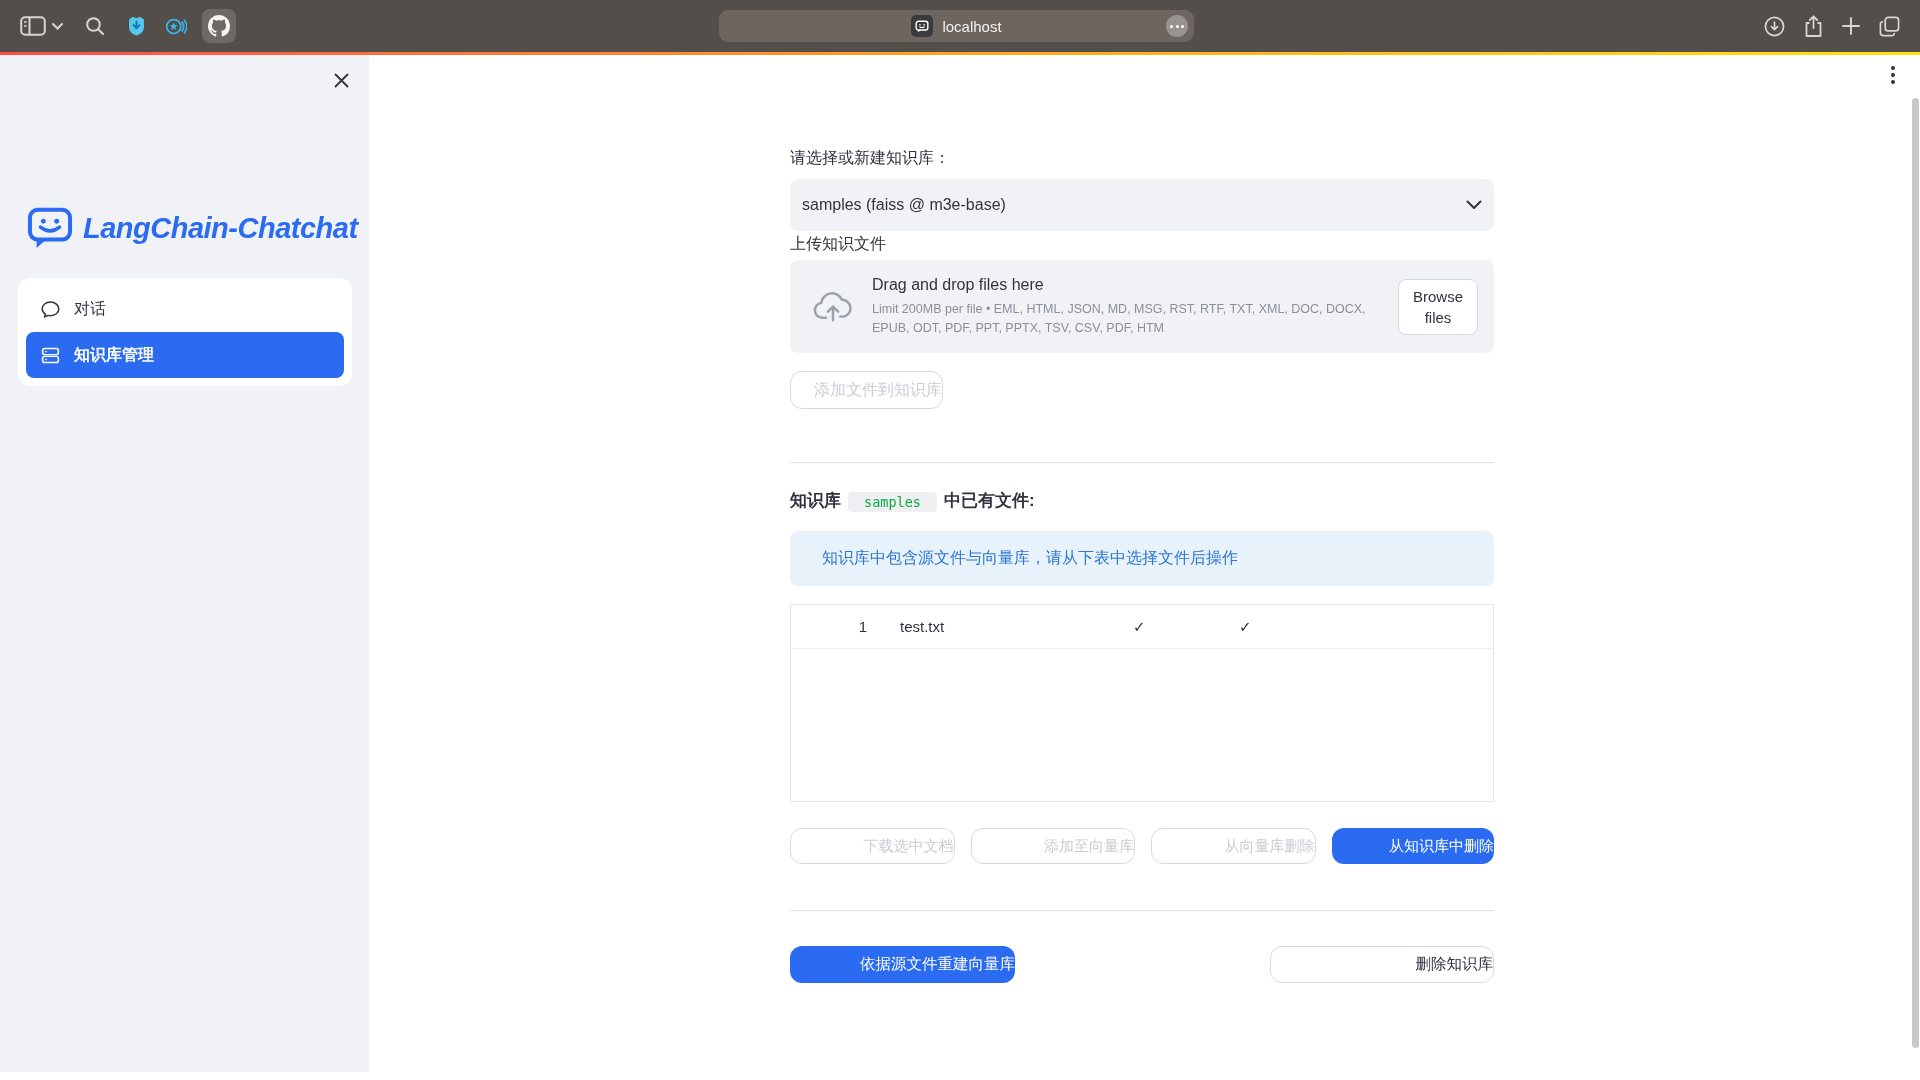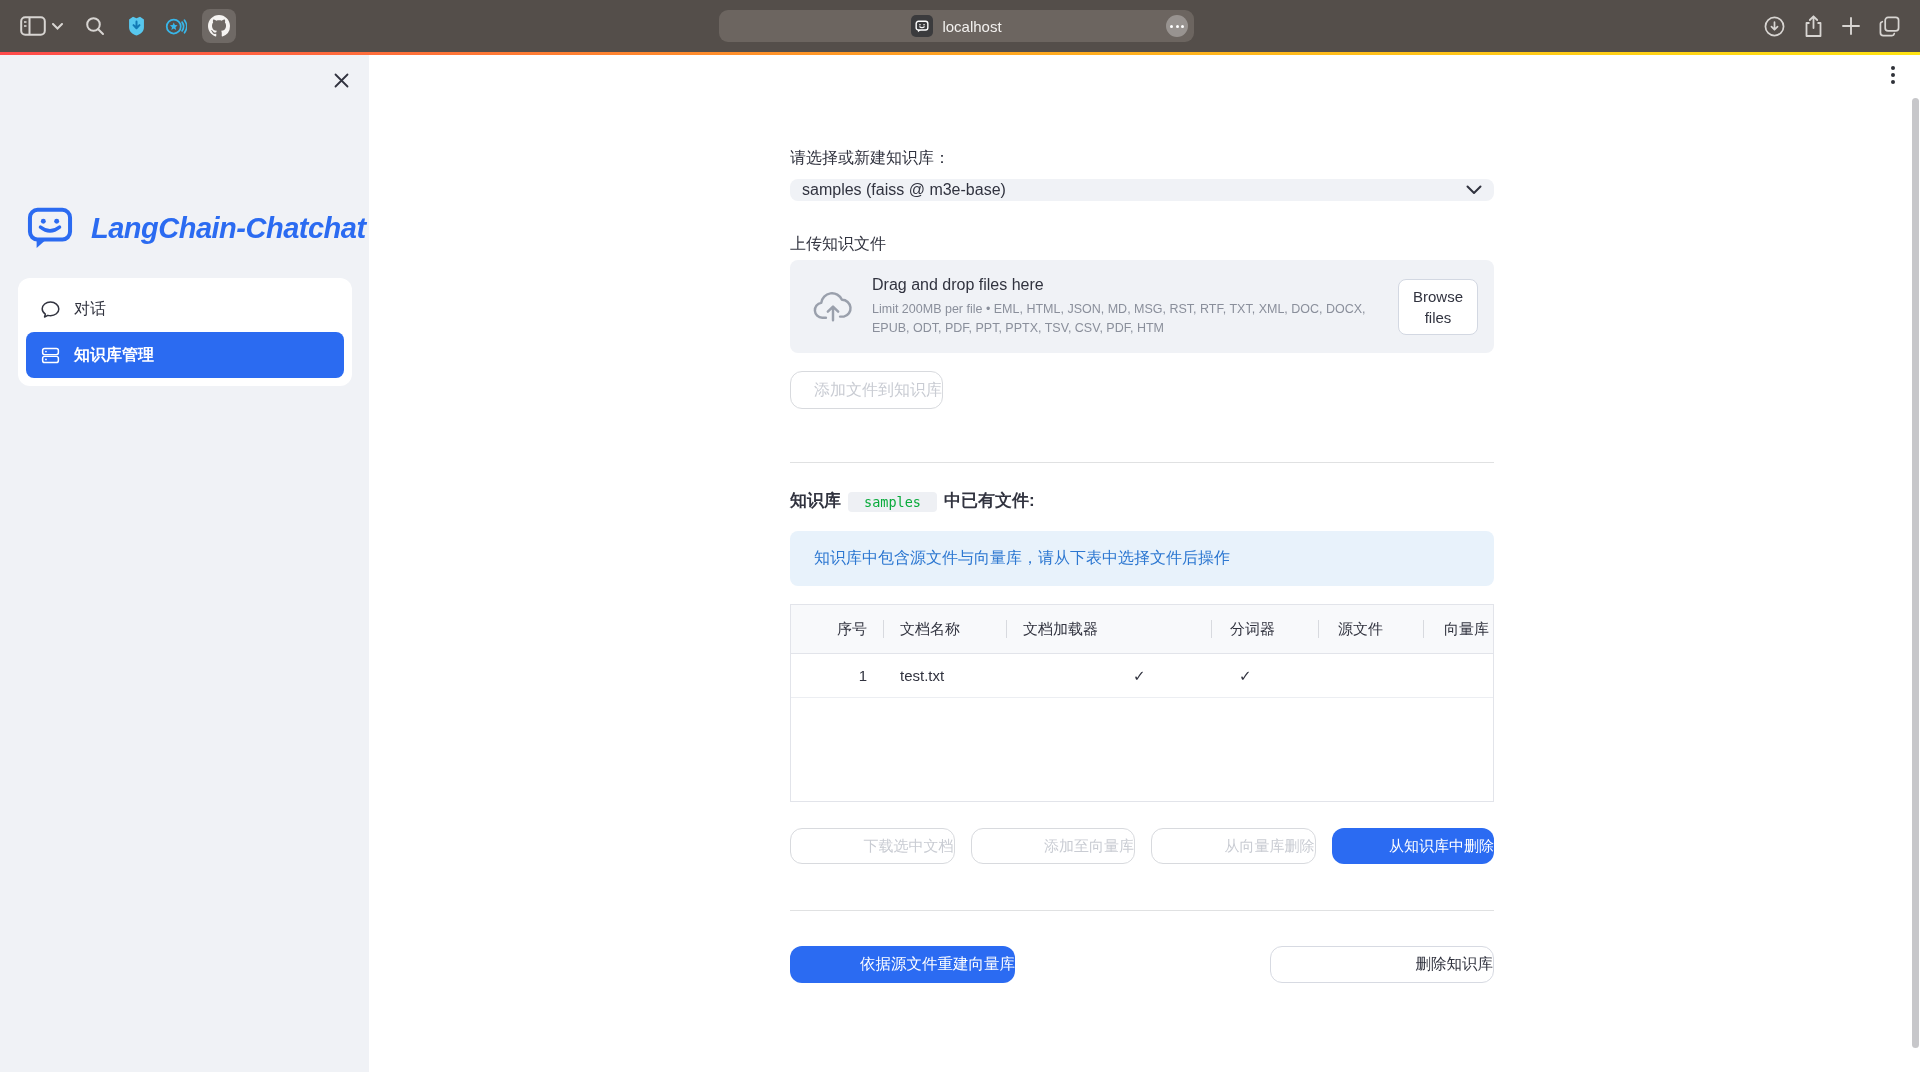--- a/index.html
+++ b/index.html
@@ -22,36 +22,36 @@
   .url-more i { width:3px; height:3px; border-radius:50%; background:#fff; }
   .tb-right { position:absolute; right:20px; top:0; height:52px; display:flex; align-items:center; gap:19px; }
 
   
   .decoration { position:absolute; left:0; top:52px; width:1920px; height:3px;
     background:linear-gradient(90deg,#ff4b4b 0%,#ffa421 50%,#ffe312 100%); }
 
   
   .sidebar { position:absolute; left:0; top:55px; width:369px; height:1017px; background:#f0f2f6; }
   .sb-close { position:absolute; right:16px; top:14px; background:none; border:none; cursor:pointer; padding:4px; }
-  .logo { position:absolute; left:27px; top:152px; display:flex; align-items:center; gap:18px; }
+  .logo { position:absolute; left:27px; top:152px; display:flex; align-items:center; gap:10px; }
   .logo-text { font-size:29px; font-weight:bold; font-style:italic; color:#2b6bf1; letter-spacing:-0.5px; }
   .menu-card { position:absolute; left:18px; top:223px; width:334px; height:108px; background:#fff;
     border-radius:12px; padding:8px; display:flex; flex-direction:column; }
   .menu-item { height:46px; border-radius:8px; display:flex; align-items:center; gap:13px;
     padding-left:14px; font-size:16px; color:#31333f; cursor:pointer; }
   .menu-item.active { background:#2b6bf1; color:#fff; font-weight:bold; }
 
   
   .page-menu { position:absolute; left:1888px; top:63px; background:none; border:none; cursor:pointer;
     display:flex; flex-direction:column; gap:3px; padding:3px; }
   .page-menu i { width:4px; height:4px; border-radius:50%; background:#2f3138; }
   .field-label { position:absolute; left:790px; font-size:16px; color:#31333f; }
   .lbl-select { top:148px; }
   .lbl-upload { top:234px; }
-  .select { position:absolute; left:790px; top:179px; width:704px; height:22px; background:#f0f2f6;
+  .select { position:absolute; left:790px; top:179px; width:704px; height:52px; background:#f0f2f6;
     border-radius:8px; display:flex; align-items:center; padding:0 12px; cursor:pointer; }
   .select-value { font-size:16px; color:#31333f; }
   .select svg { margin-left:auto; }
 
   .dropzone { position:absolute; left:790px; top:260px; width:704px; height:93px; background:#f0f2f6;
     border-radius:8px; display:flex; align-items:center; padding:0 16px; cursor:pointer; }
   .dz-cloud { margin-left:6px; flex:0 0 auto; }
   .dz-text { margin-left:18px; }
   .dz-title { font-size:16px; color:#31333f; margin-bottom:6px; }
   .dz-hint { font-size:12.5px; line-height:1.45; color:#8a8f9b; width:515px; }
@@ -67,21 +67,21 @@
 
   .divider { position:absolute; left:790px; width:704px; height:1px; background:rgba(49,51,63,0.15); }
   .d1 { top:462px; } .d2 { top:910px; }
 
   .heading { position:absolute; left:790px; top:489px; font-size:17px; font-weight:bold; color:#31333f;
     display:flex; align-items:flex-end; }
   .heading code { font-family:"DejaVu Sans Mono","Liberation Mono",monospace; font-size:13.5px;
     color:#09ab3b; background:#eef0f4; border-radius:4px; padding:2px 16px; margin:0 7px; font-weight:normal; }
 
   .infobox { position:absolute; left:790px; top:531px; width:704px; height:55px; background:#e8f2fb;
-    border-radius:8px; display:flex; align-items:center; padding-left:24px; font-size:16px; color:#2c77d1; }
+    border-radius:8px; display:flex; align-items:center; padding-left:32px; font-size:16px; color:#2c77d1; }
 
   .table { position:absolute; left:790px; top:604px; width:704px; height:198px; border:1px solid #e2e4ea; background:#fff; }
   .thead { display:flex; height:49px; background:#f8f9fb; border-bottom:1px solid #e2e4ea;
     align-items:center; font-size:15px; color:#31333f; }
   .trow { display:flex; height:44px; border-bottom:1px solid #eceef2; align-items:center;
     font-size:15px; color:#31333f; cursor:pointer; }
   .c { display:flex; align-items:center; height:100%; }
   .c1 { width:92px; justify-content:flex-end; padding-right:16px; }
   .c2 { width:123px; padding-left:17px; }
   .c3 { width:205px; padding-left:17px; }
@@ -269,28 +269,20 @@
         <span>知识库</span>
         <code>samples</code>
         <span>中已有文件:</span>
       </div>
 
       <div class="infobox">
         <span>知识库中包含源文件与向量库，请从下表中选择文件后操作</span>
       </div>
 
       <div class="table">
-        <div class="thead">
-          <div class="c c1">序号</div>
-          <div class="c c2">文档名称</div>
-          <div class="c c3">文档加载器</div>
-          <div class="c c4">分词器</div>
-          <div class="c c5">源文件</div>
-          <div class="c c6">向量库</div>
-        </div>
         <div class="trow">
           <div class="c c1">1</div>
           <div class="c c2">test.txt</div>
           <div class="c c4"></div>
           <div class="c c5">✓</div>
           <div class="c c6">✓</div>
         </div>
       </div>
 
       <div class="actions">

